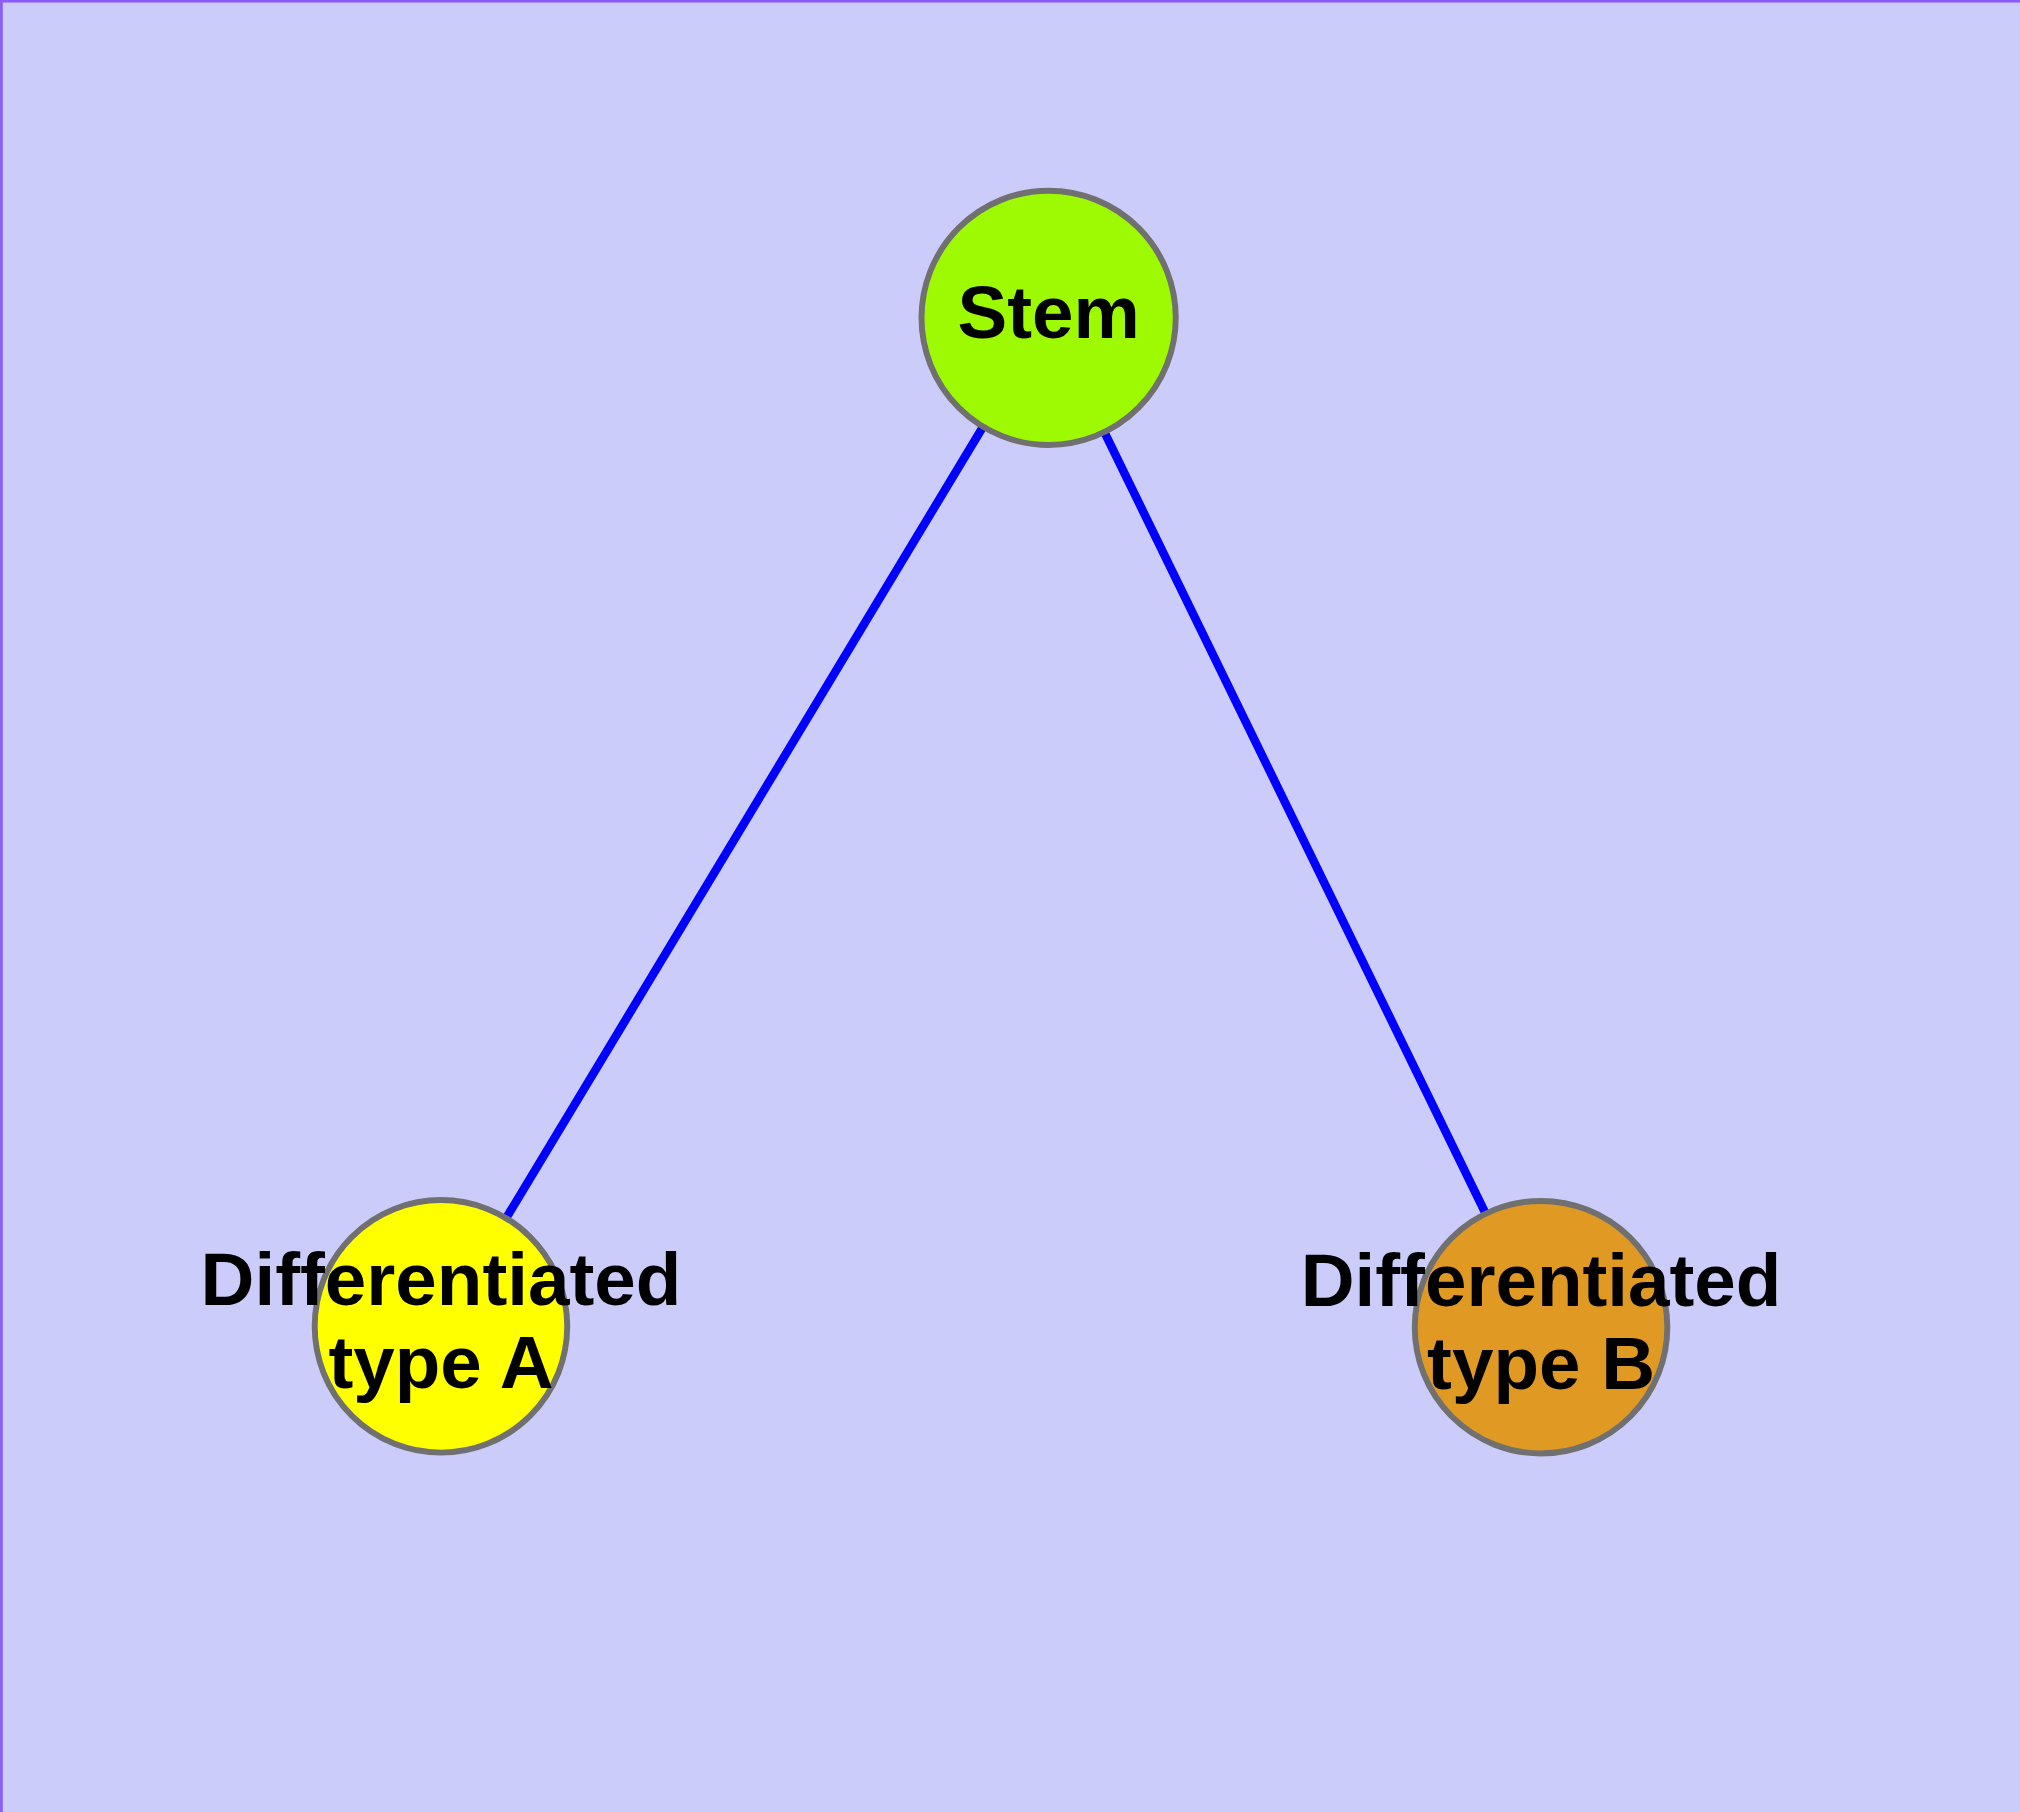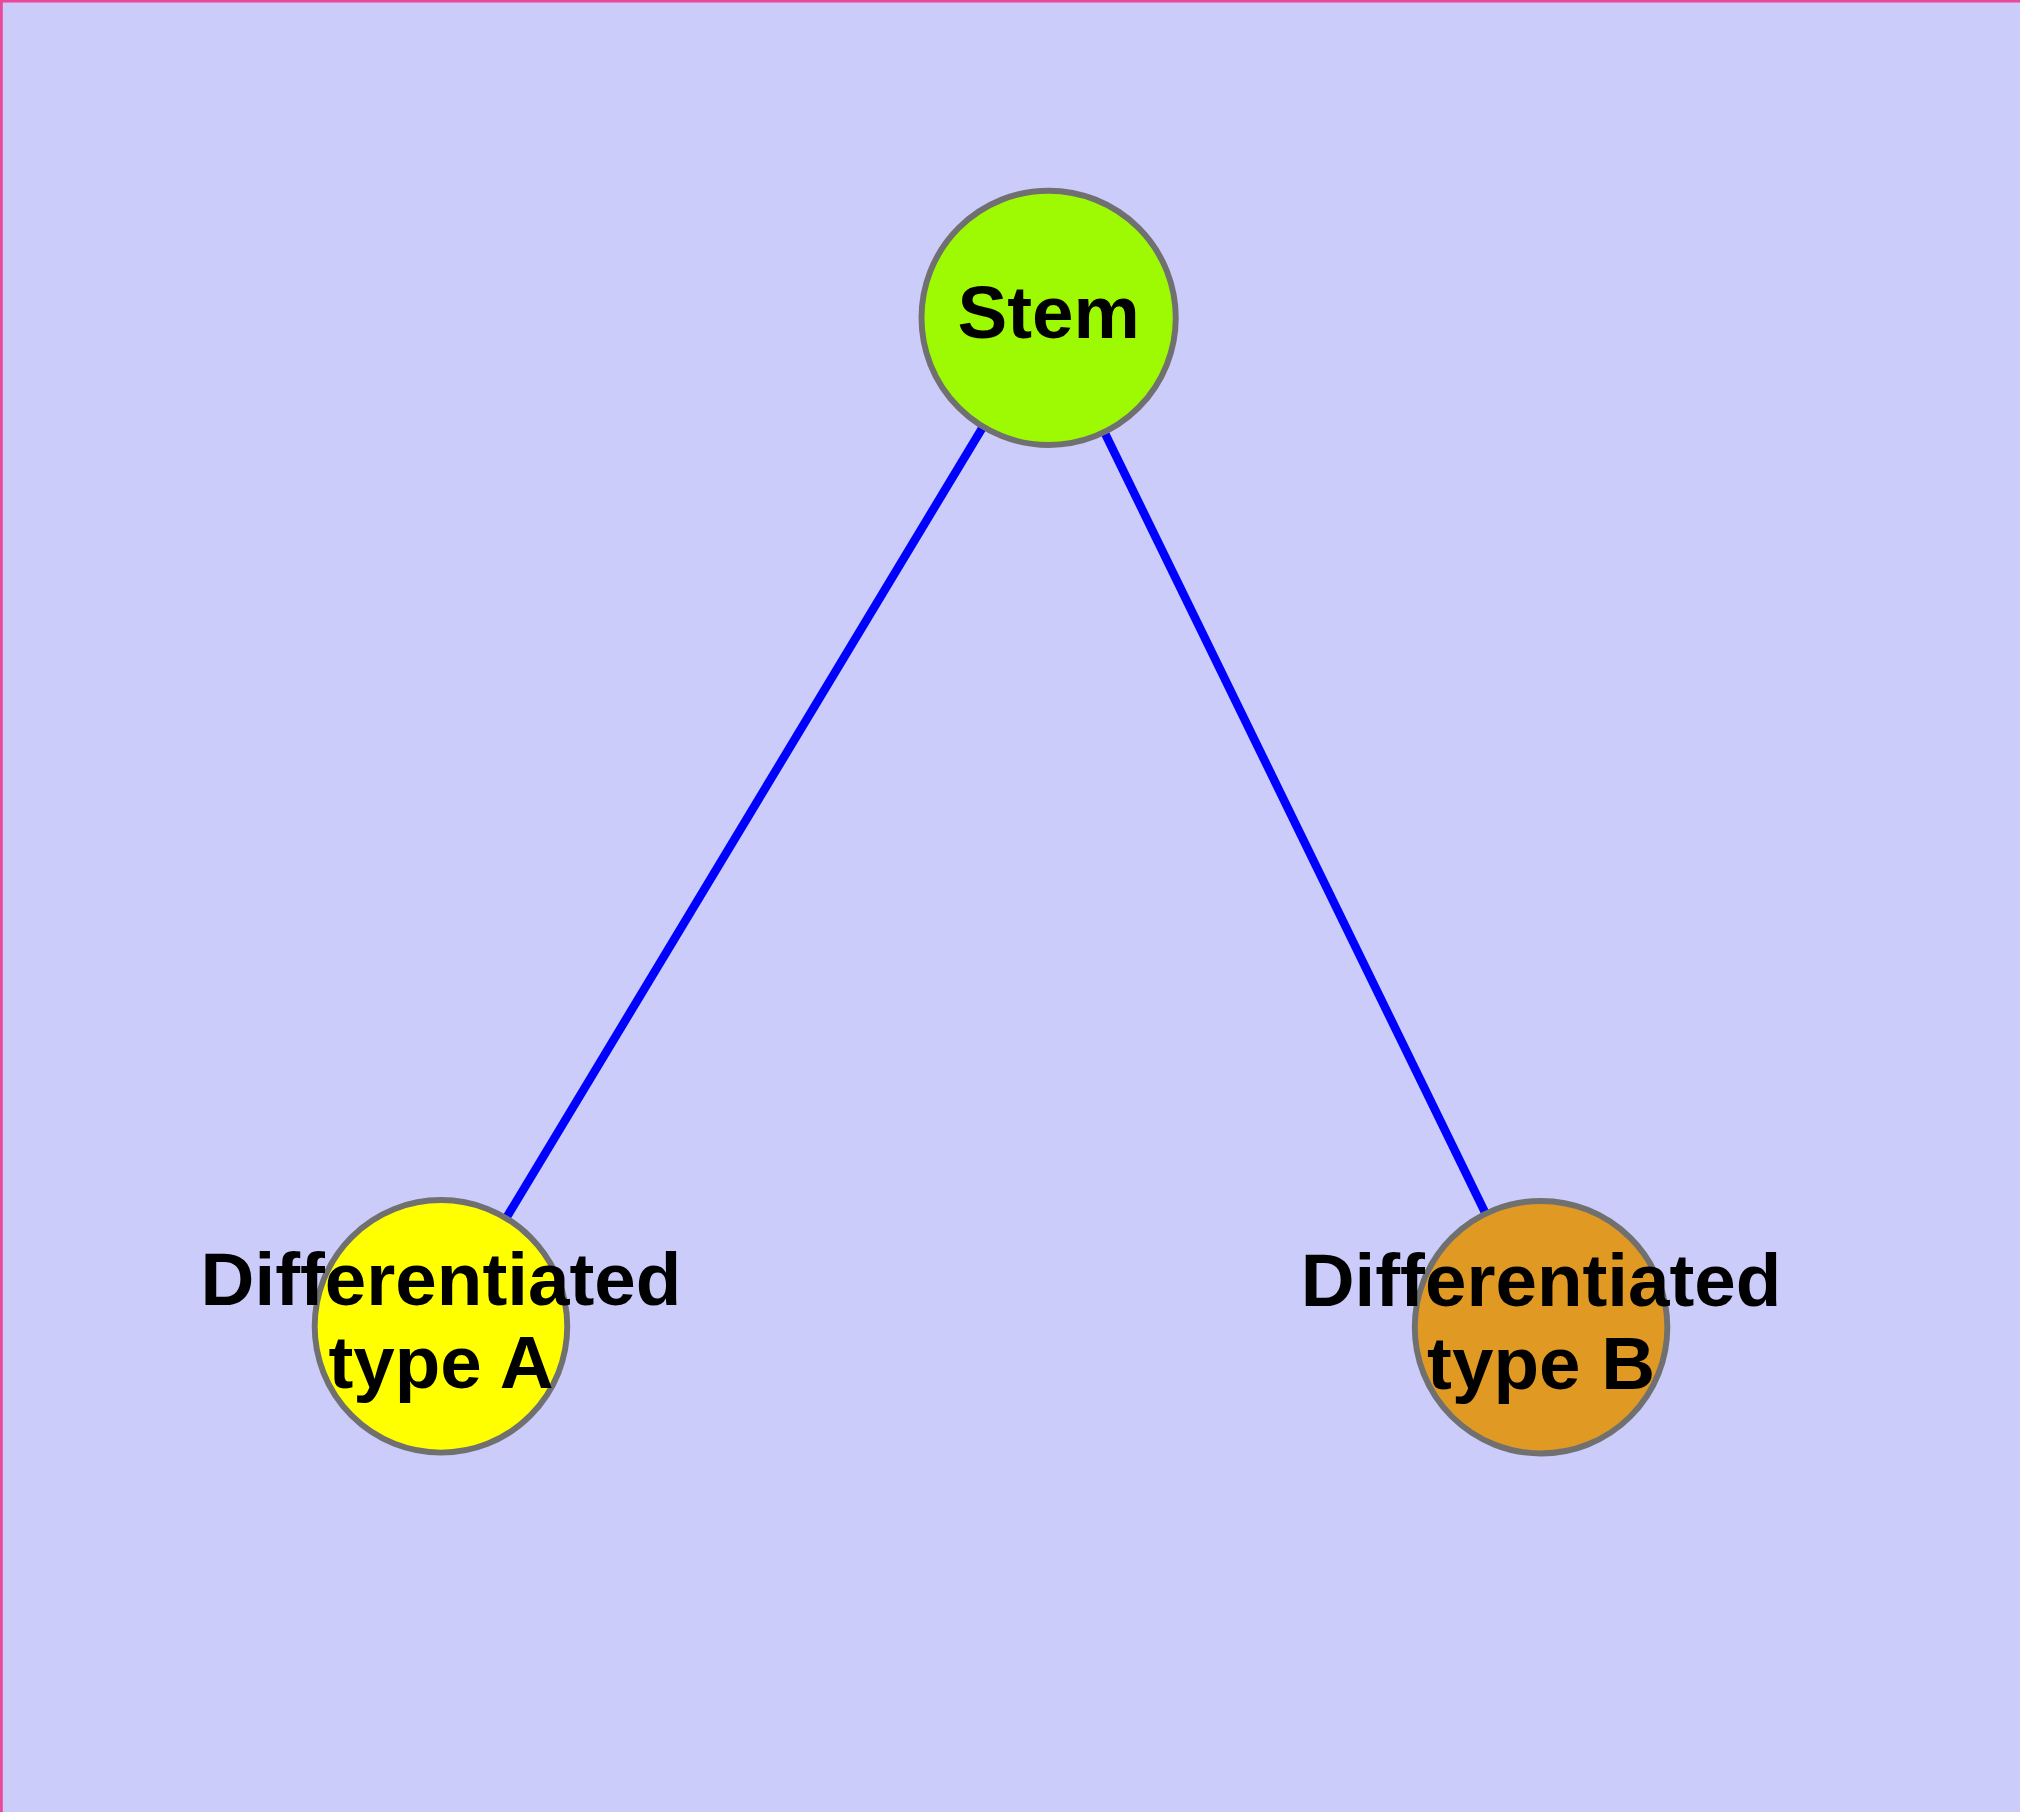--- a/index.html
+++ b/index.html
@@ -28,21 +28,21 @@
     font-weight: bold;
     fill: #000000;
     text-anchor: middle;
     dominant-baseline: middle;
     white-space: pre;
   }
 </style>
 </head>
 <body>
 
-<div id="canvas" style="width: 2021px; height: 1812px; background: #ec4899;">
+<div id="canvas" style="width: 2021px; height: 1812px; background: #8b5cf6;">
   <svg id="graph-svg" viewBox="0 0 2384 2138" xmlns="http://www.w3.org/2000/svg" style="width: 2021px; height: 1812px;">
 
     <rect id="bg-rect" x="3" y="3" width="2381" height="2135" fill="#ccccfa"></rect>
 
     <g id="edges-layer">
       <line class="graph-edge" id="edge-0" x1="1237" y1="375" x2="520" y2="1565" stroke="#0000ff" stroke-width="10" stroke-linecap="butt"></line>
       <line class="graph-edge" id="edge-1" x1="1237" y1="375" x2="1818" y2="1566" stroke="#0000ff" stroke-width="10" stroke-linecap="butt"></line>
     </g>
 
     <g id="nodes-layer">

